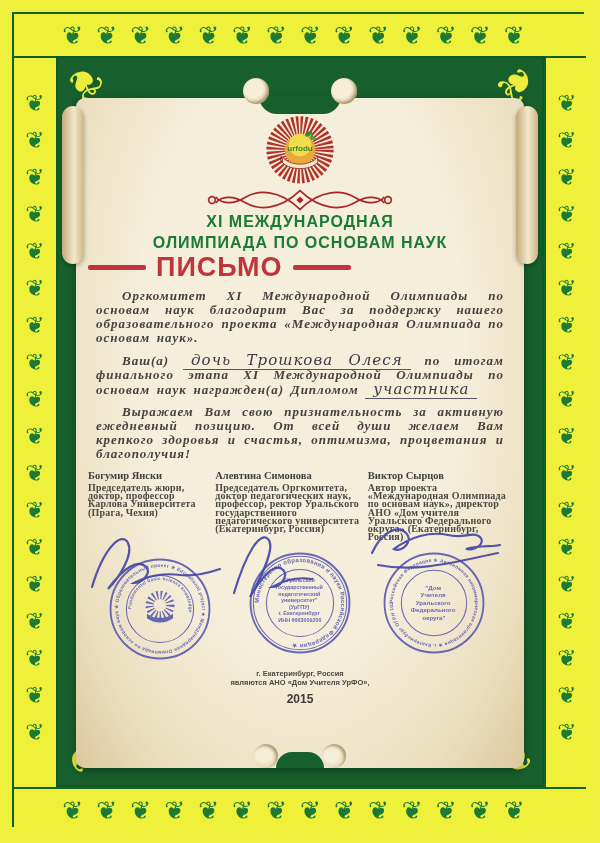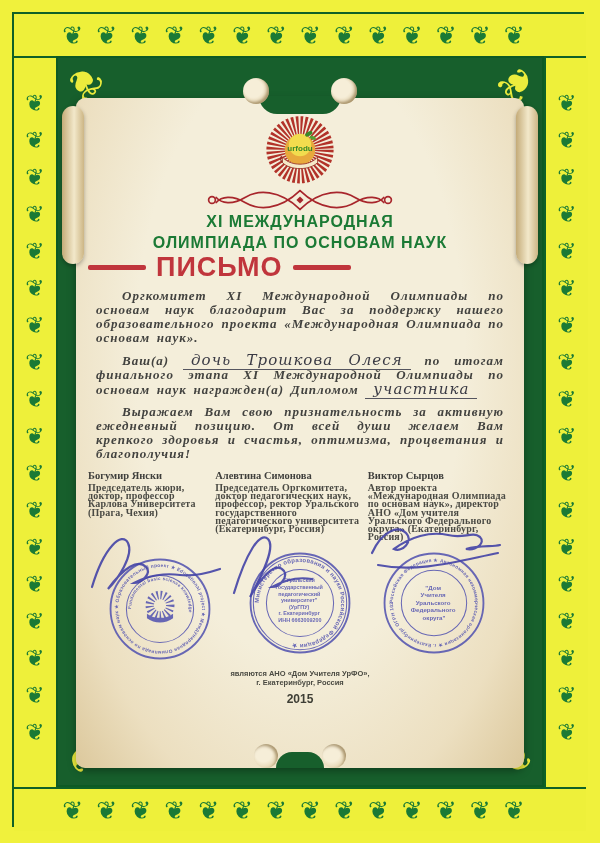--- a/index.html
+++ b/index.html
@@ -231,19 +231,19 @@
           <tspan x="60" y="46">"Дом</tspan>
           <tspan x="60" dy="8">Учителя</tspan>
           <tspan x="60" dy="8">Уральского</tspan>
           <tspan x="60" dy="8">Федерального</tspan>
           <tspan x="60" dy="8">округа"</tspan>
         </text>
       </svg>
     </div>
 
     <div class="footer">
+      <div>г. Екатеринбург, Россия</div>
       <div>являются АНО «Дом Учителя УрФО»,</div>
-      <div>г. Екатеринбург, Россия</div>
     </div>
     <div class="year">2015</div>
 
   </div>
 </div>
 
 </body></html>

